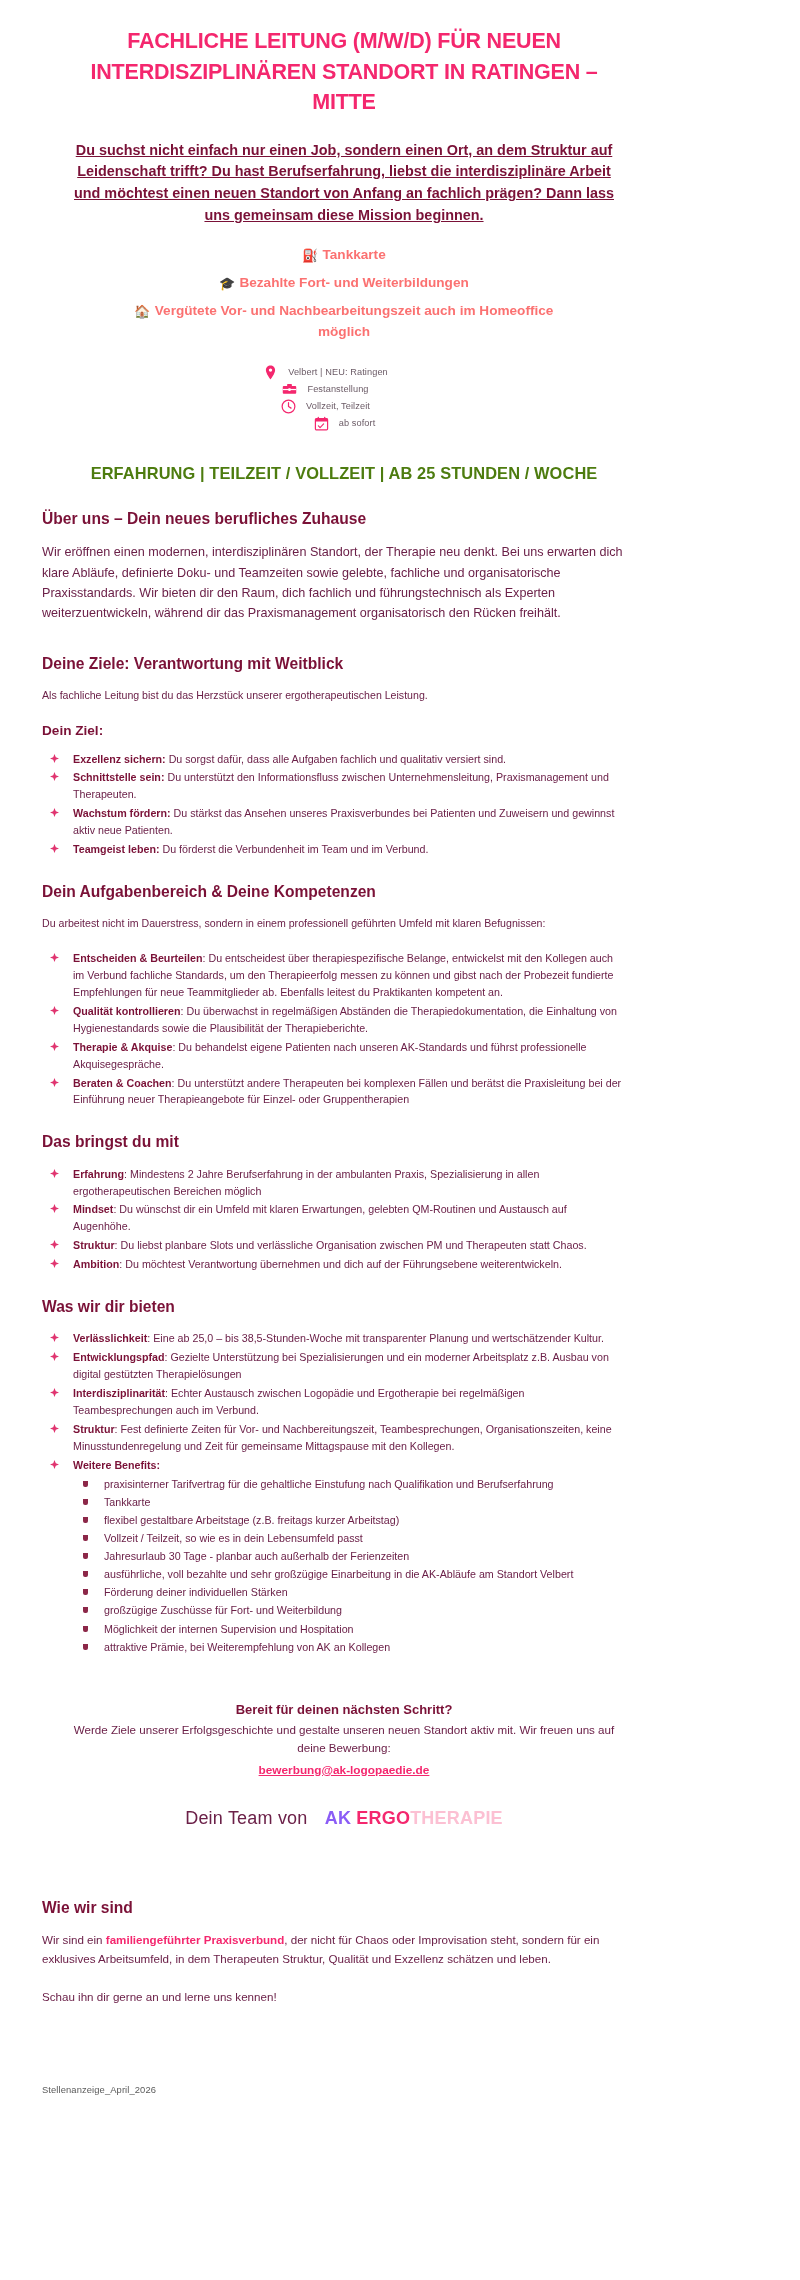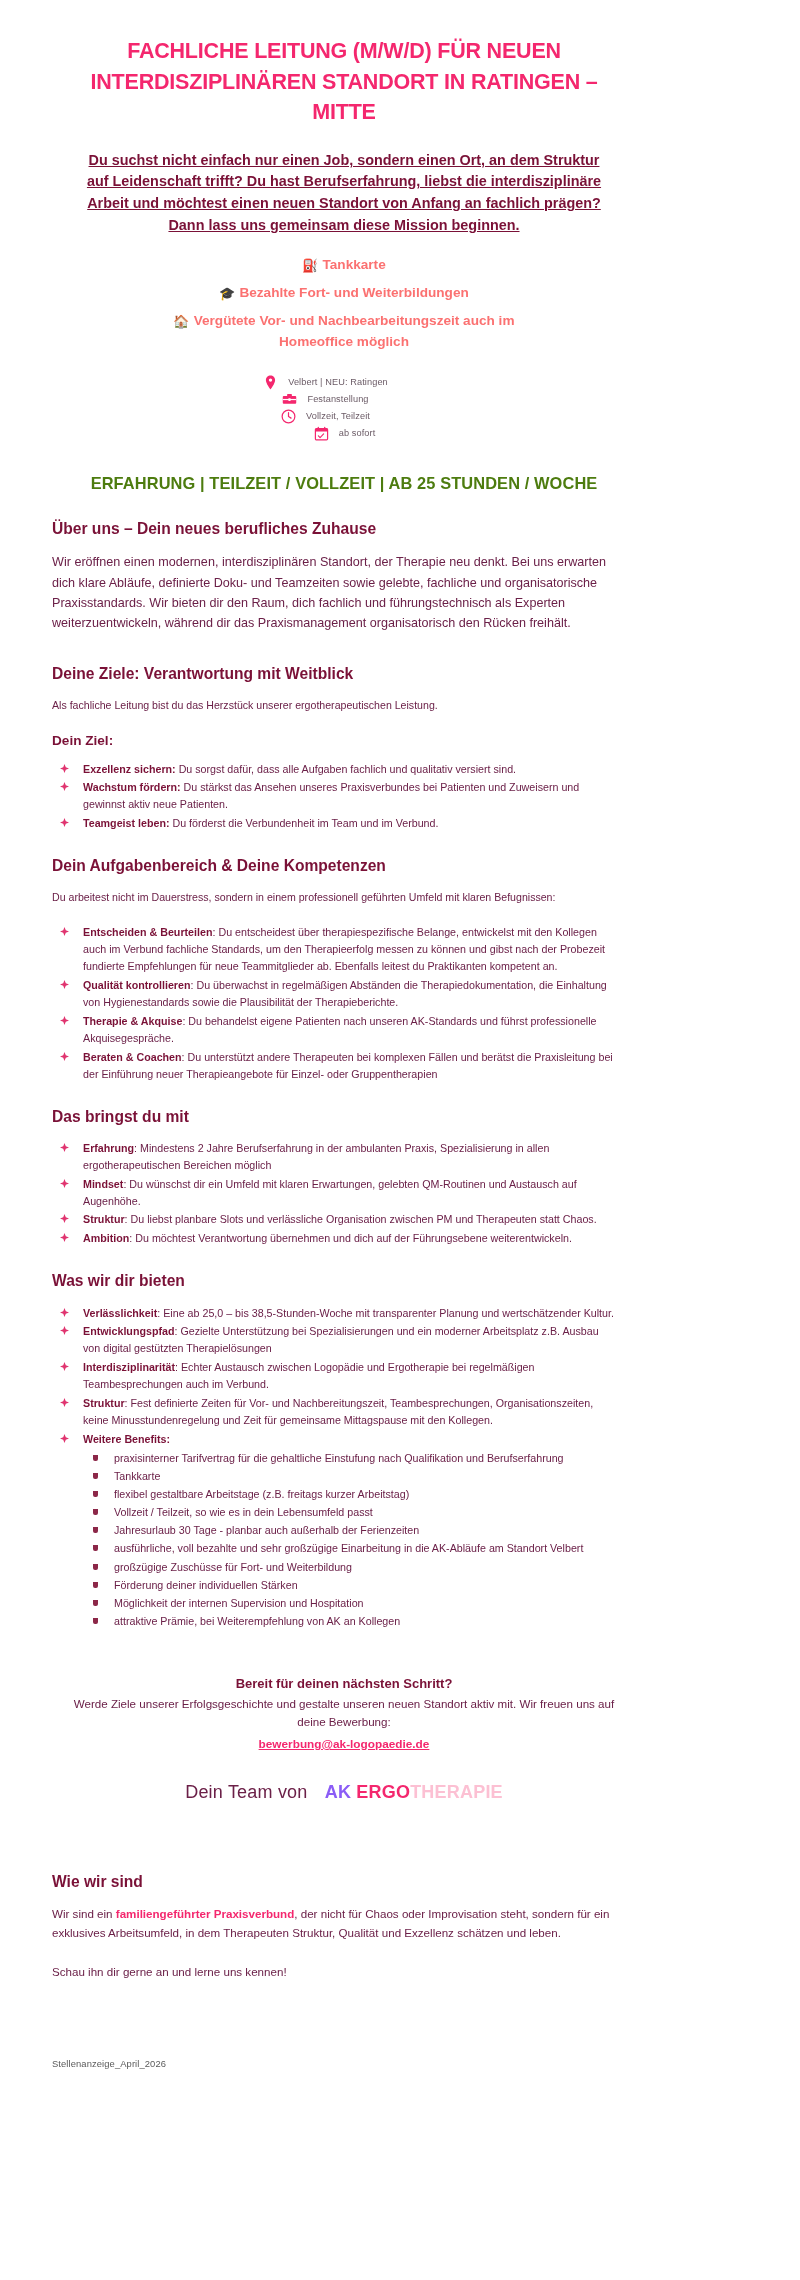--- a/index.html
+++ b/index.html
@@ -13,21 +13,21 @@
     min-height: 2280px;
     font-family: "Liberation Sans", sans-serif;
     color: #6b2048;
     -webkit-font-smoothing: antialiased;
   }
   .page {
     width: 688px;
     min-height: 2280px;
     position: relative;
     box-sizing: border-box;
-    padding: 10px;
+    padding: 0;
     background: #ffffff;
   }
 
   
   .hero {
     padding: 26px 62px 0 62px;
     text-align: center;
   }
   .hero-title {
     font-size: 21.5px;
@@ -339,20 +339,26 @@
       <li>
         <svg class="bullet-diamond" viewBox="0 0 12 12">
             <path d="M6 0l1.7 4.3L12 6l-4.3 1.7L6 12l-1.7-4.3L0 6l4.3-1.7z" fill="#e0346f"></path>
           </svg>
         <b>Exzellenz sichern:</b><span> Du sorgst dafür, dass alle Aufgaben fachlich und qualitativ versiert sind.</span>
       </li>
       <li>
         <svg class="bullet-diamond" viewBox="0 0 12 12">
             <path d="M6 0l1.7 4.3L12 6l-4.3 1.7L6 12l-1.7-4.3L0 6l4.3-1.7z" fill="#e0346f"></path>
           </svg>
+        <b>Schnittstelle sein:</b><span> Du unterstützt den Informationsfluss zwischen Unternehmensleitung, Praxismanagement und Therapeuten.</span>
+      </li>
+      <li>
+        <svg class="bullet-diamond" viewBox="0 0 12 12">
+            <path d="M6 0l1.7 4.3L12 6l-4.3 1.7L6 12l-1.7-4.3L0 6l4.3-1.7z" fill="#e0346f"></path>
+          </svg>
         <b>Wachstum fördern:</b><span> Du stärkst das Ansehen unseres Praxisverbundes bei Patienten und Zuweisern und gewinnst aktiv neue Patienten.</span>
       </li>
       <li>
         <svg class="bullet-diamond" viewBox="0 0 12 12">
             <path d="M6 0l1.7 4.3L12 6l-4.3 1.7L6 12l-1.7-4.3L0 6l4.3-1.7z" fill="#e0346f"></path>
           </svg>
         <b>Teamgeist leben:</b><span> Du förderst die Verbundenheit im Team und im Verbund.</span>
       </li>
     </ul>
 
@@ -474,25 +480,25 @@
           <li>
             <span class="bullet-square"></span>
             <span>Jahresurlaub 30 Tage - planbar auch außerhalb der Ferienzeiten</span>
           </li>
           <li>
             <span class="bullet-square"></span>
             <span>ausführliche, voll bezahlte und sehr großzügige Einarbeitung in die AK-Abläufe am Standort Velbert</span>
           </li>
           <li>
             <span class="bullet-square"></span>
+            <span>Förderung deiner individuellen Stärken</span>
+          </li>
+          <li>
+            <span class="bullet-square"></span>
             <span>großzügige Zuschüsse für Fort- und Weiterbildung</span>
-          </li>
-          <li>
-            <span class="bullet-square"></span>
-            <span>Förderung deiner individuellen Stärken</span>
           </li>
           <li>
             <span class="bullet-square"></span>
             <span>Möglichkeit der internen Supervision und Hospitation</span>
           </li>
           <li>
             <span class="bullet-square"></span>
             <span>attraktive Prämie, bei Weiterempfehlung von AK an Kollegen</span>
           </li>
         </ul>

